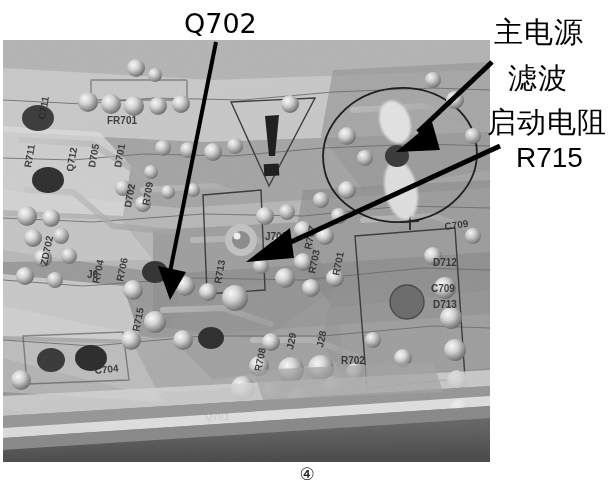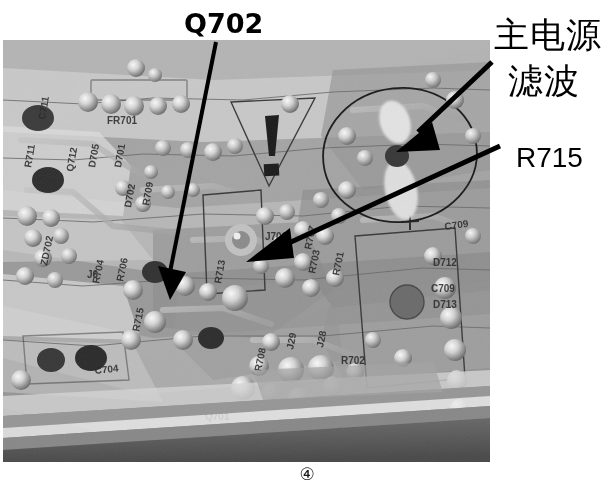--- a/index.html
+++ b/index.html
@@ -37,27 +37,27 @@
   
   .anno {
     position: absolute;
     color: #000000;
     white-space: nowrap;
     line-height: 1;
   }
   #lbl-q702 {
     left: 184px; top: 10px;
     font-size: 27px;
-    font-weight: bold;
+    font-weight: normal;
     letter-spacing: 0px;
     font-family: "DejaVu Sans", sans-serif;
   }
   .cn {
     font-family: "DejaVu Sans", "Liberation Sans", sans-serif;
-    font-size: 35px;
+    font-size: 29px;
     letter-spacing: 1px;
   }
   #lbl-main-1 { left: 494px; top: 18px; }
   #lbl-main-2 { left: 508px; top: 64px; }
   #lbl-res-1  { left: 487px; top: 108px; }
   #lbl-res-2  { left: 516px; top: 144px; font-family:"Liberation Sans", sans-serif; font-size: 28px; letter-spacing:0px;}
 
   
   #caption {
     position: absolute;
@@ -350,17 +350,18 @@
       <line x1="500" y1="146" x2="278" y2="248" stroke="#000" stroke-width="5"></line>
       <polygon points="246,262 290,228 294,258" fill="#000"></polygon>
     </g>
   </svg>
 
   <div class="anno" id="lbl-q702">Q702</div>
 
   <div class="anno cn" id="lbl-main-1">主电源</div>
   <div class="anno cn" id="lbl-main-2">滤波</div>
 
+  <div class="anno cn" id="lbl-res-1">启动电阻</div>
   <div class="anno cn" id="lbl-res-2">R715</div>
 
   <div id="caption">④</div>
 
 </div>
 
 </body></html>

